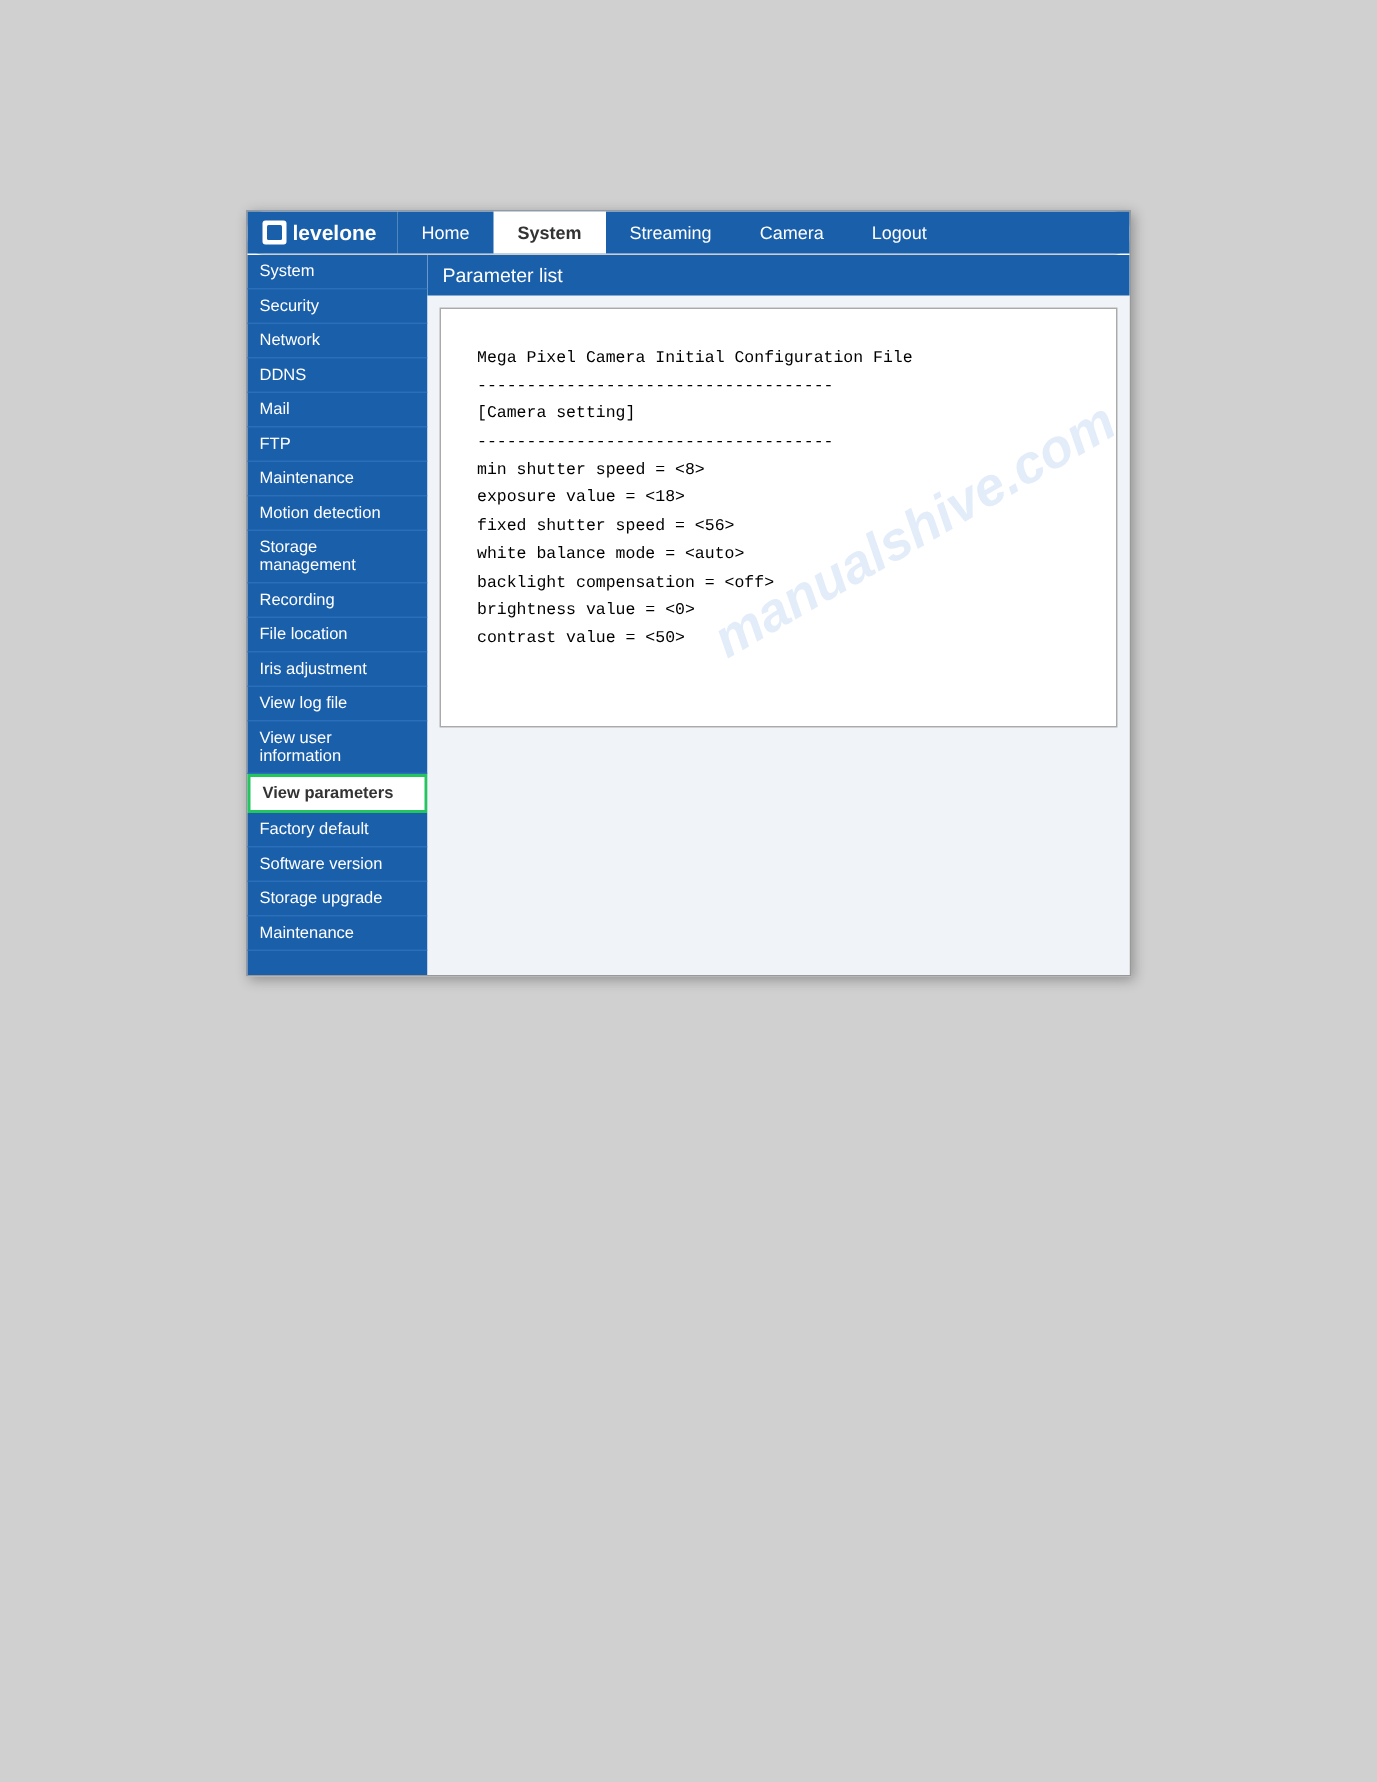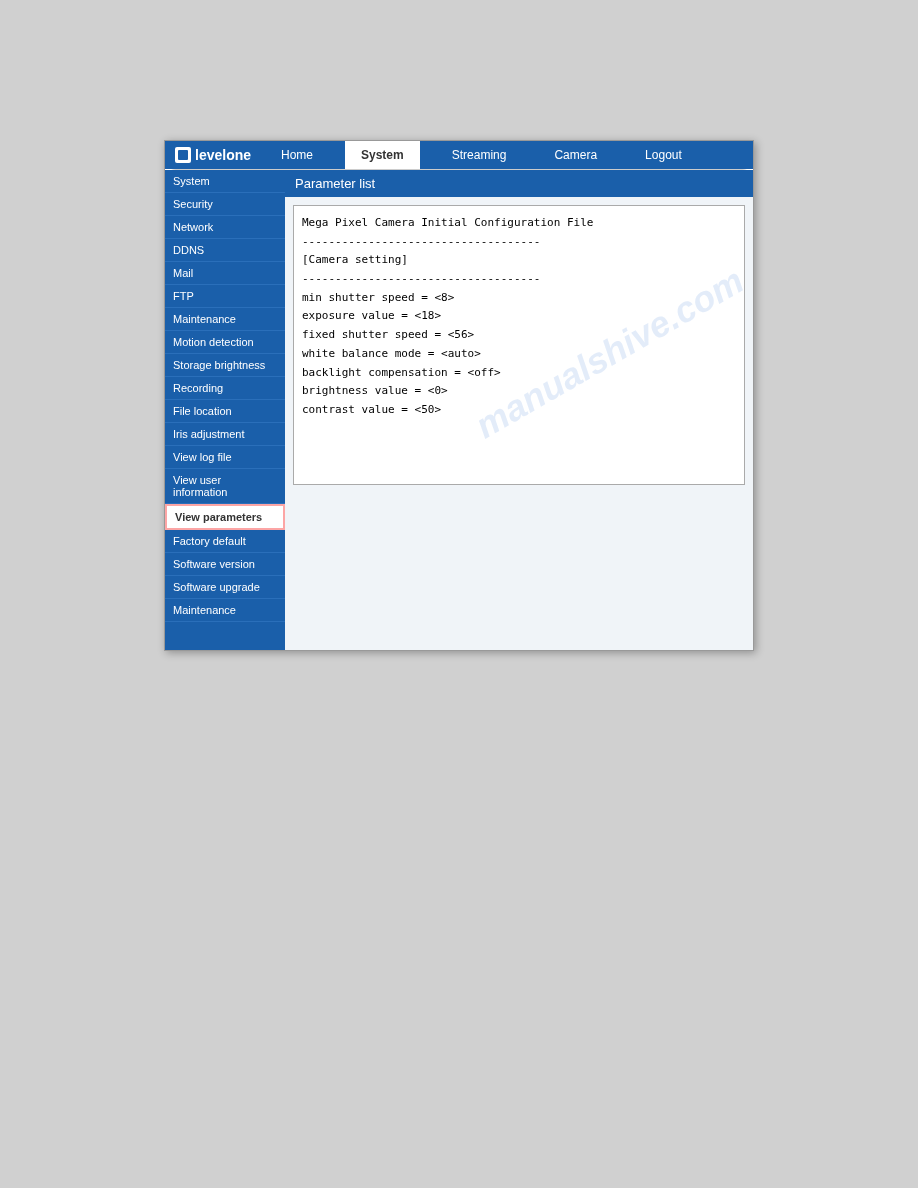--- a/index.html
+++ b/index.html
@@ -57,21 +57,20 @@
       height: 10px;
       background: #1a5faa;
       border-radius: 1px;
     }
     .nav-tabs {
       display: flex;
       align-items: flex-end;
       flex: 1;
       background: #1a5faa;
       padding-left: 0;
-      gap: 16px;
     }
     .nav-tab {
       padding: 6px 16px;
       font-size: 12px;
       cursor: pointer;
       border: none;
       background: transparent;
       color: #fff;
       height: 100%;
       display: flex;
@@ -96,21 +95,21 @@
     .sidebar-item {
       padding: 5px 8px;
       color: #fff;
       font-size: 11px;
       cursor: pointer;
       border-bottom: 1px solid #2a6fba;
     }
     .sidebar-item.highlighted {
       background: #fff;
       color: #333;
-      border: 2px solid #fca5a5;
+      border: 2px solid #22c55e;
       font-weight: bold;
     }
     
     .content-panel {
       flex: 1;
       padding: 0;
       background: #f0f4f8;
     }
     .panel-title {
       background: #1a5faa;
@@ -124,24 +123,25 @@
       background: #fff;
       border: 1px solid #aaa;
       margin: 8px;
       height: 280px;
       overflow: hidden;
       position: relative;
       font-size: 11px;
       font-family: monospace;
     }
     .parameter-content {
-      padding: 8px;
+      padding: 24px;
       height: 100%;
       overflow-y: scroll;
       line-height: 1.7;
+      font-family: Liberation Mono, monospace;
     }
     .parameter-content p {
       margin: 0;
       padding: 0;
     }
     
     .watermark {
       position: absolute;
       top: 50%;
       left: 50%;
@@ -185,30 +185,30 @@
 
     <div class="sidebar" id="sidebar-container">
     <div class="sidebar-item">System</div>
         <div class="sidebar-item">Security</div>
         <div class="sidebar-item">Network</div>
         <div class="sidebar-item">DDNS</div>
         <div class="sidebar-item">Mail</div>
         <div class="sidebar-item">FTP</div>
         <div class="sidebar-item">Maintenance</div>
         <div class="sidebar-item">Motion detection</div>
-        <div class="sidebar-item">Storage brightness</div>
+        <div class="sidebar-item">Storage management</div>
         <div class="sidebar-item">Recording</div>
         <div class="sidebar-item">File location</div>
         <div class="sidebar-item">Iris adjustment</div>
         <div class="sidebar-item">View log file</div>
         <div class="sidebar-item">View user information</div>
         <div class="sidebar-item highlighted">View parameters</div>
         <div class="sidebar-item">Factory default</div>
         <div class="sidebar-item">Software version</div>
-        <div class="sidebar-item">Software upgrade</div>
+        <div class="sidebar-item">Storage upgrade</div>
         <div class="sidebar-item">Maintenance</div>
       </div>
 
     <div class="content-panel">
       <div class="panel-title">Parameter list</div>
       <div class="content-wrapper">
         <div class="watermark">manualshive.com</div>
         <div class="parameter-box">
           <div class="parameter-content" id="parameter-content">
           <p>Mega Pixel Camera Initial Configuration File</p>

